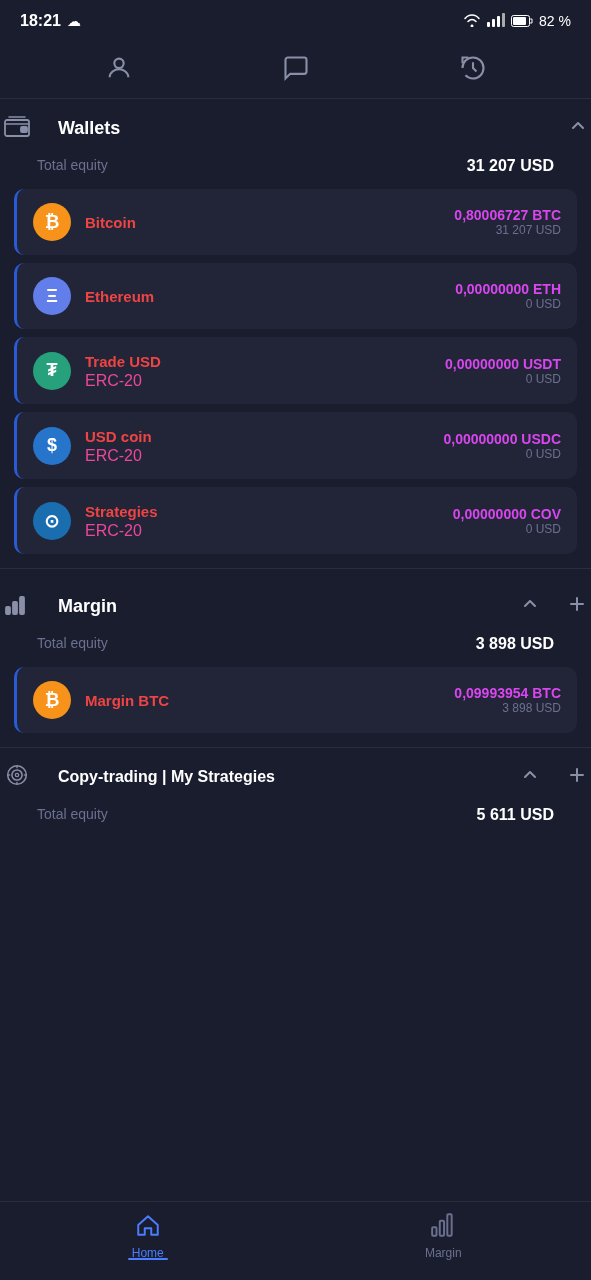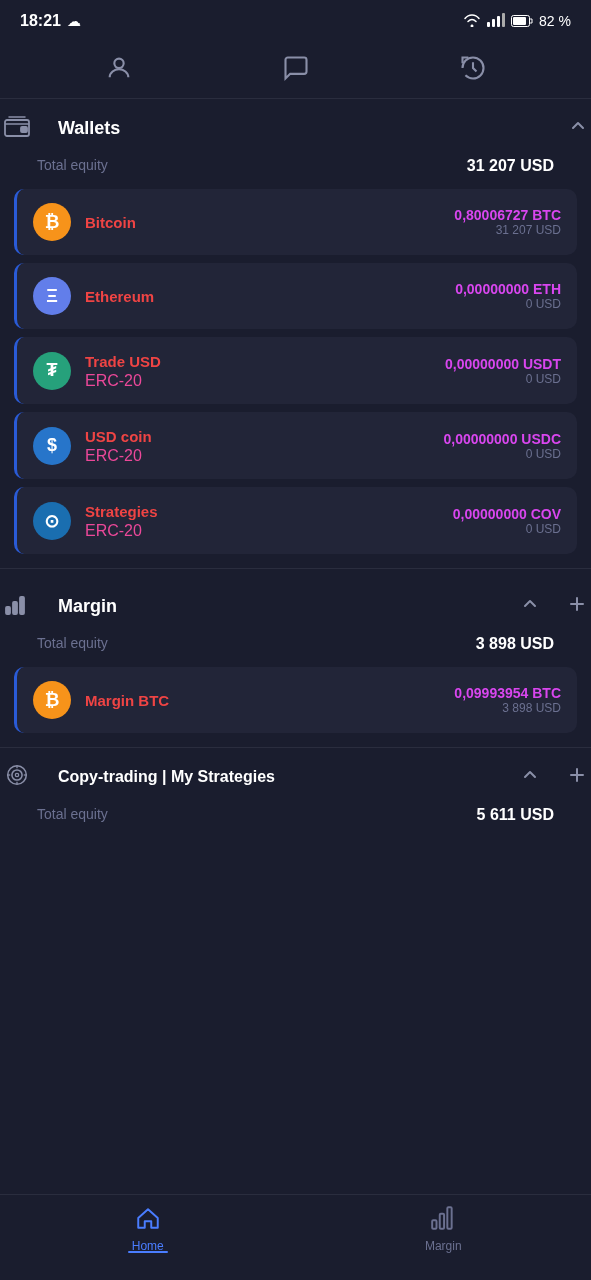--- a/index.html
+++ b/index.html
@@ -201,21 +201,21 @@
     
     .divider {
       height: 1px;
       background: #2a2d3e;
       margin: 8px 0;
     }
 
     
     .bottom-nav {
       position: fixed;
-      bottom: 11px;
+      bottom: 4px;
       left: 0;
       width: 591px;
       background-color: #1a1d2e;
       border-top: 1px solid #2a2d3e;
       display: flex;
       justify-content: space-around;
       align-items: center;
       padding: 10px 0 16px;
     }
     .bottom-nav-item {

